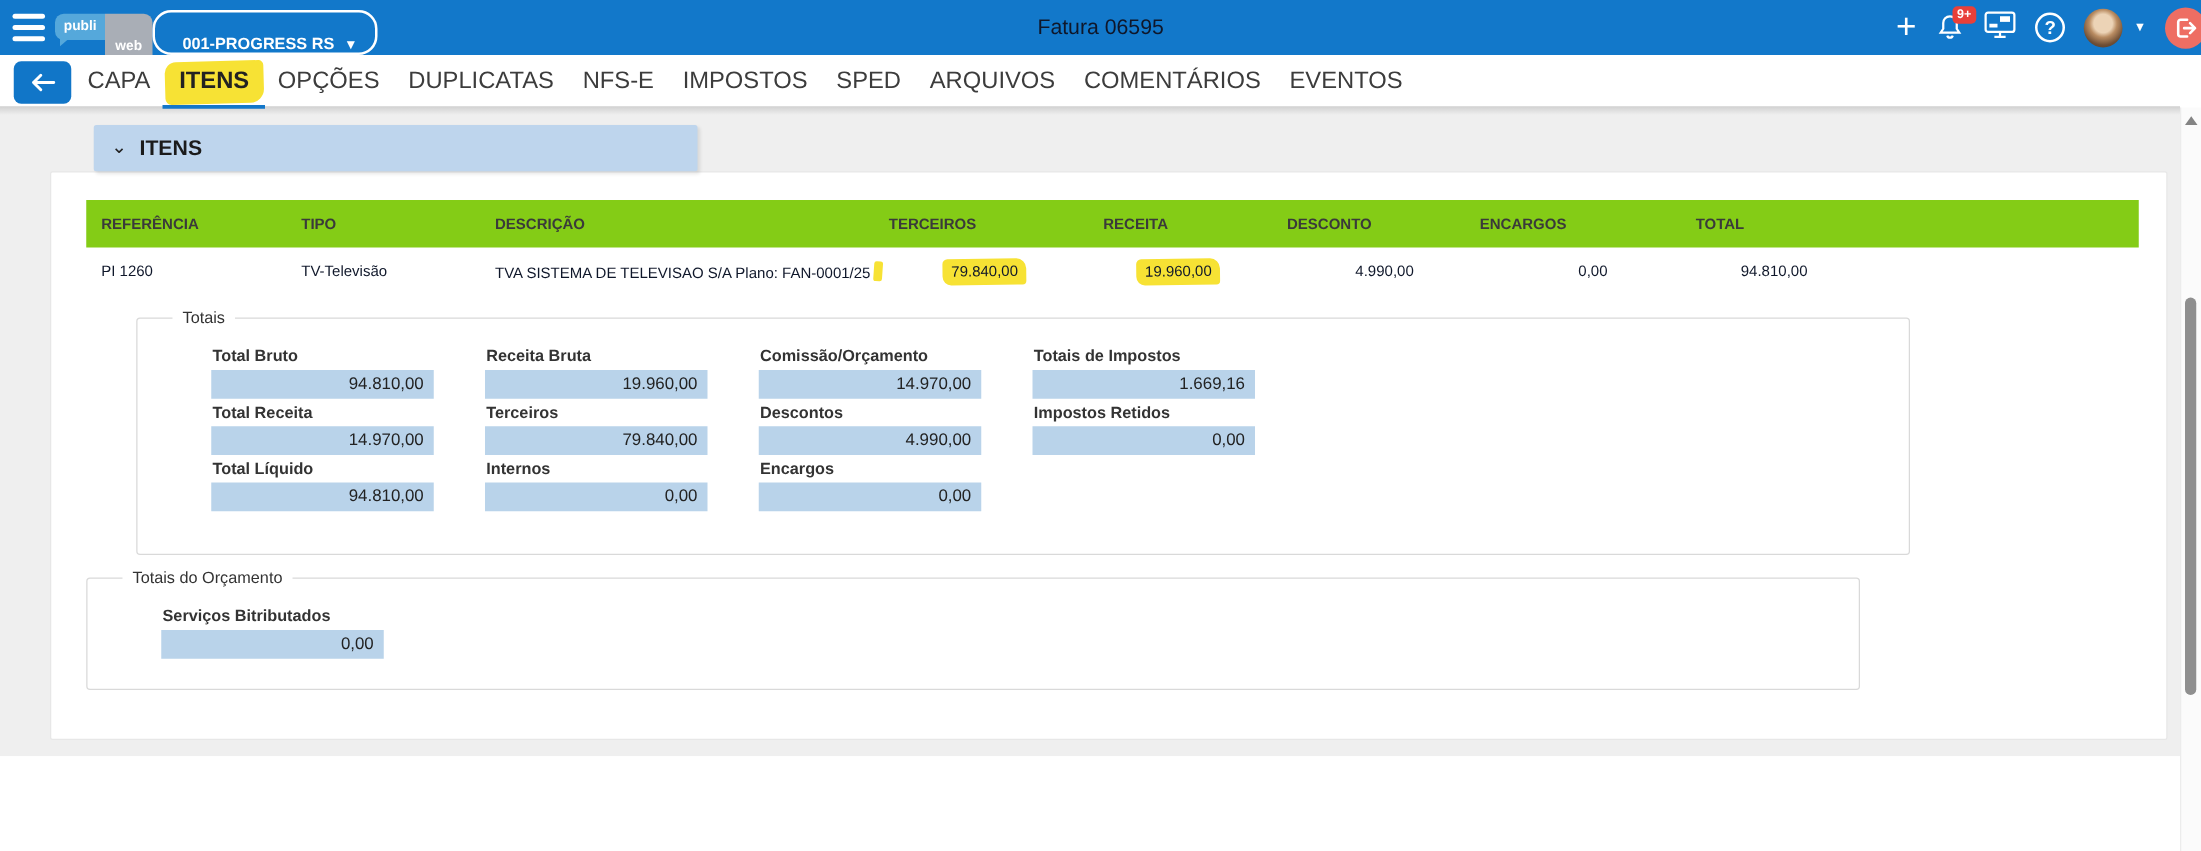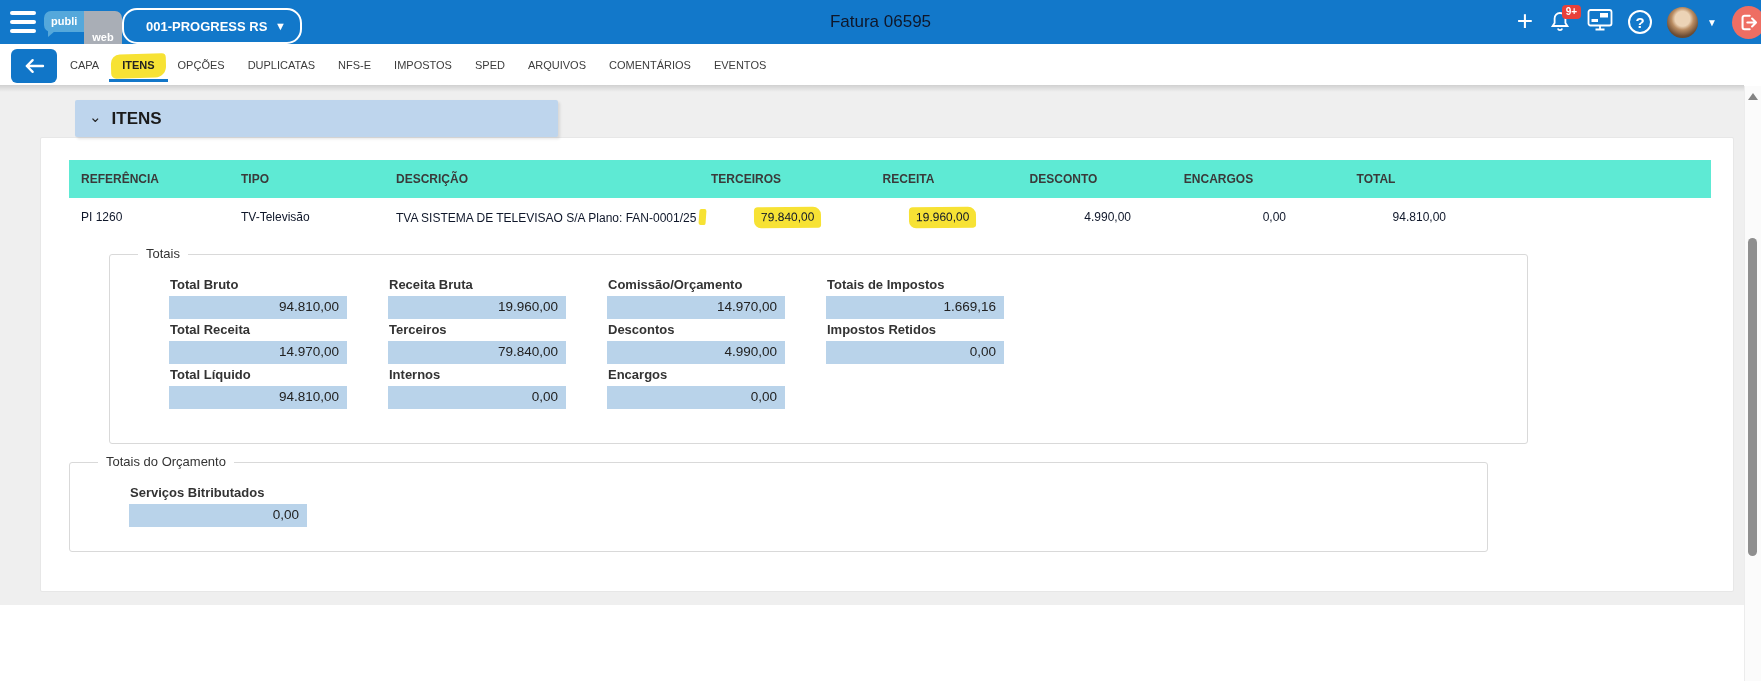--- a/index.html
+++ b/index.html
@@ -15,21 +15,21 @@
   .hamburger span { display:block; height:4px; background:#fff; border-radius:2px; }
   .logo { position:absolute; left:44px; top:11px; display:flex; height:21px; cursor:pointer; }
   .logo .p1 { background:#55a8db; color:#fff; font-size:11px; font-weight:bold;
     padding:4px 7px; border-radius:7px 0 0 7px; position:relative; }
   .logo .p1::after { content:""; position:absolute; left:4px; bottom:-5px;
     border-left:7px solid #55a8db; border-bottom:6px solid transparent; }
   .logo .p2 { background:#a9aeb6; color:#fff; font-size:11px; font-weight:bold;
     padding:20px 8px; border-radius:0 7px 7px 0; }
   .company { position:absolute; left:122px; top:8px; width:180px; height:36px;
     border:2px solid #fff; border-radius:15px; color:#fff; font-size:13px; font-weight:bold;
-    display:flex; align-items:center; padding:0 14px 0 22px; cursor:pointer; }
+    display:flex; align-items:flex-end; padding:0 14px 0 22px; cursor:pointer; }
   .company .caret { margin-left:auto; font-size:11px; }
   .page-title { position:absolute; left:0; right:0; top:0; height:44px;
     display:flex; align-items:center; justify-content:center;
     color:#0f172a; font-size:17px; font-weight:500; pointer-events:none; }
   .top-actions { position:absolute; right:0; top:0; height:44px; display:flex;
     align-items:center; gap:15px; padding-right:2px; }
   .plus-icon { color:#fff; font-size:28px; font-weight:300; line-height:1; cursor:pointer; margin-top:-3px; }
   .bell-wrap { position:relative; cursor:pointer; width:24px; height:26px; }
   .badge { position:absolute; top:-4px; right:-9px; background:#e8403a; color:#fff;
     font-size:10px; font-weight:bold; border-radius:4px; padding:1px 4px 2px; }
@@ -42,21 +42,21 @@
   .logout { width:33px; height:33px; border-radius:50%; background:#ee6e63;
     display:flex; align-items:center; justify-content:center; cursor:pointer; margin-right:-6px; }
 
   
   .tabbar { position:absolute; left:0; top:44px; width:1761px; height:41px; background:#fff;
     display:flex; align-items:center; }
   .back-btn { position:absolute; left:11px; top:5px; width:46px; height:34px;
     background:#1176c8; border-radius:6px; display:flex; align-items:center;
     justify-content:center; cursor:pointer; }
   .tabs { display:flex; align-items:center; gap:23px; padding-left:70px; }
-  .tab { position:relative; font-size:11px; color:#3c3c3c; cursor:pointer; white-space:nowrap; }
+  .tab { position:relative; font-size:19px; color:#3c3c3c; cursor:pointer; white-space:nowrap; }
   .tab .tab-label { position:relative; z-index:2; }
   .tab.active { font-weight:600; color:#222; }
   .hl-blob { position:absolute; z-index:1; left:-11px; right:-12px; top:-5px; bottom:-7px;
     background:#f7e234; border-radius:9px 4px 11px 5px; transform:rotate(-1.6deg); }
   .tab-underline { position:absolute; left:-13px; right:-13px; bottom:-11px; height:3px;
     background:#1377c9; z-index:2; }
 
   
   .content { position:absolute; left:0; top:85px; width:1744px; height:520px; background:#efefef; }
   .content::before { content:""; position:absolute; left:0; top:0; right:0; height:7px;
@@ -69,21 +69,21 @@
   .section-header .chev { font-size:15px; color:#222; margin-top:-4px; }
   .section-header .sec-title { font-size:17px; font-weight:bold; color:#1b1b1b; }
 
   .card { position:absolute; left:40px; top:52px; width:1694px; height:455px;
     background:#fff; border:1px solid #e7e7e7; border-radius:2px; }
 
   
   .grid-cols { display:grid;
     grid-template-columns:160px 155px 277px 170px 155px 155px 155px 160px 1fr; }
   .thead { position:absolute; left:28px; top:22px; width:1642px; height:38px;
-    background:#5eead4; align-items:center; }
+    background:#84cc16; align-items:center; }
   .thead .th { font-size:12px; font-weight:600; color:#3a3a3a; padding-left:12px; white-space:nowrap; }
   .thead .th.num { text-align:center; padding-left:0; }
   .trow { position:absolute; left:28px; top:60px; width:1642px; height:38px;
     align-items:center; cursor:pointer; }
   .trow .td { font-size:12px; color:#0f172a; padding-left:12px; white-space:nowrap; }
   .trow .td.num { text-align:right; padding-left:0; padding-right:10px; }
   .desc-cell { overflow:visible; }
   .desc-mark { display:inline-block; width:7px; height:16px; background:#f7e234;
     margin-left:3px; vertical-align:-3px; transform:rotate(4deg); border-radius:2px; }
   .hl { background:#f7e234; padding:3px 7px 4px; border-radius:4px 8px 3px 7px;

